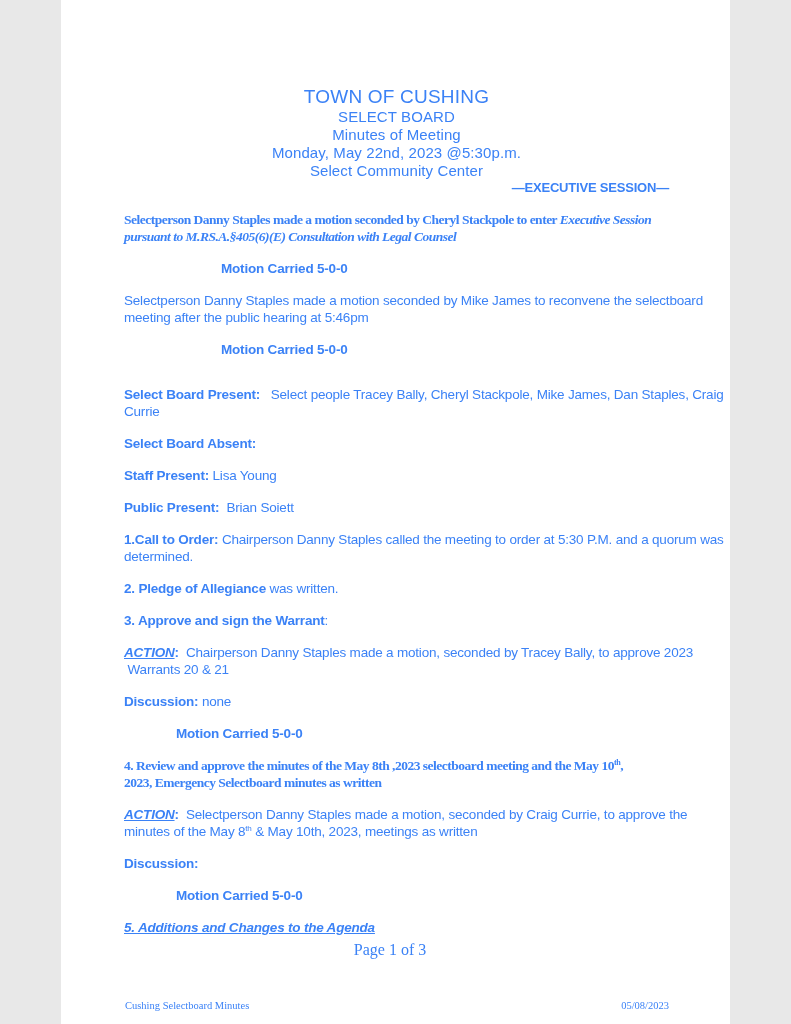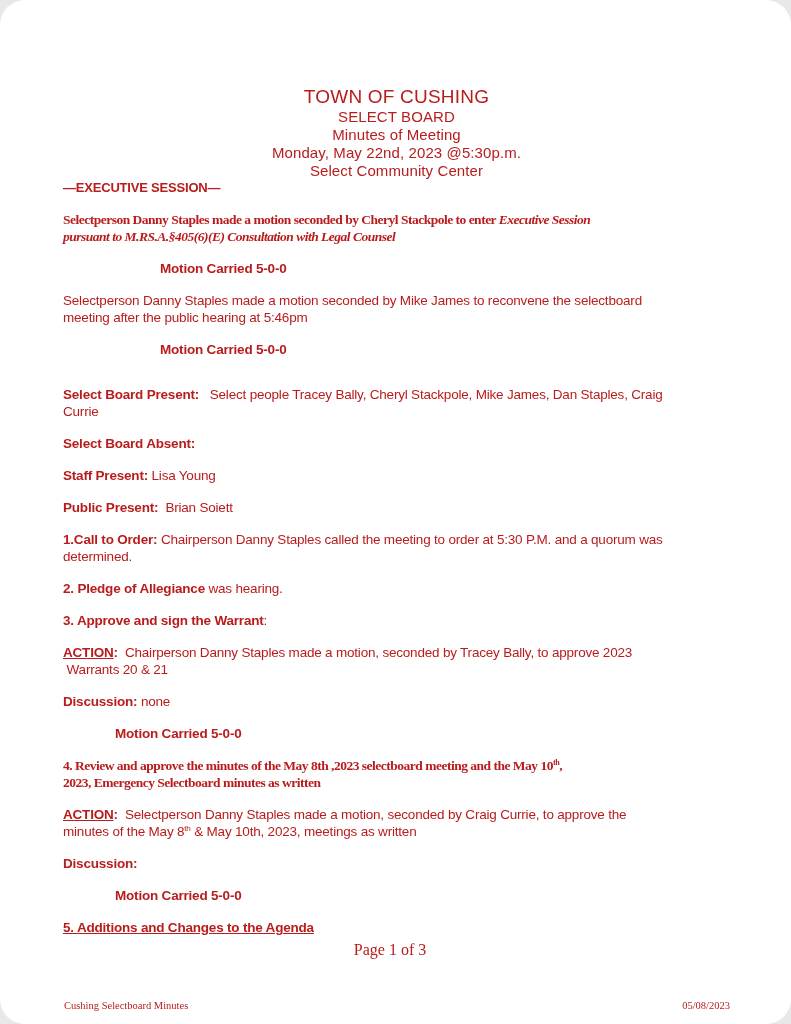--- a/index.html
+++ b/index.html
@@ -1,24 +1,23 @@
 <!DOCTYPE html>
 <html><head>
 <meta charset="utf-8">
 <style>
   html,body{margin:0;padding:0;background:#e8e8e8;}
   .page{
     position:relative;
-    width:791px;height:1024px;
+    width:669px;height:1024px;
     margin:0 auto;
     background:#ffffff;
     font-family:"Liberation Sans",sans-serif;
-    color:#b91c1c;
+    color:#3b82f6;
     overflow:hidden;
-    border-radius:25px;
   }
   .content{
     position:absolute;
     top:86px;left:63px;right:61px;
   }
   .blk{margin:0;letter-spacing:-0.2px;white-space:nowrap;}
   .title{
     text-align:center;
     font-size:19px;
     line-height:22px;
@@ -27,38 +26,39 @@
   .center{
     text-align:center;
     font-size:15px;
     line-height:18px;
     letter-spacing:0.1px;
   }
   .exec{
     font-size:13px;
     line-height:16px;
     font-weight:bold;
+    text-align:right;
   }
   .para{
     font-size:13.5px;
     line-height:17px;
     margin-top:15px;
   }
   .tight{letter-spacing:-0.5px;font-family:Liberation Serif, serif;}
   .motion{
     font-size:13.5px;
     line-height:17px;
     margin-top:15px;
   }
   .indent-lg{padding-left:97px;}
   .indent-sm{padding-left:52px;}
   .gap-xl{margin-top:28px;}
   .r-b{font-weight:bold;}
   .r-i{font-style:italic;}
-  .r-u{text-decoration:underline;}
+  .r-u{text-decoration:underline;font-style:italic;}
   .r-sup{font-size:60%;vertical-align:super;line-height:0;}
   .page-num{
     position:absolute;
     top:941px;left:0;right:11px;
     text-align:center;
     font-family:"Liberation Serif",serif;
     font-size:16px;
   }
   .footer-row{
     position:absolute;
@@ -83,21 +83,21 @@
       <div class="blk exec"><span class="r-b">—EXECUTIVE SESSION—</span></div>
       <div class="blk para tight"><span class="r-b">Selectperson Danny Staples made a motion seconded by Cheryl Stackpole to enter </span><span class="r-b r-i">Executive Session</span><br><span class="r-b r-i">pursuant to M.RS.A.§405(6)(E) Consultation with Legal Counsel</span></div>
       <div class="blk motion indent-lg"><span class="r-b">Motion Carried 5-0-0</span></div>
       <div class="blk para"><span class="">Selectperson Danny Staples made a motion seconded by Mike James to reconvene the selectboard</span><br><span class="">meeting after the public hearing at 5:46pm</span></div>
       <div class="blk motion indent-lg"><span class="r-b">Motion Carried 5-0-0</span></div>
       <div class="blk para gap-xl"><span class="r-b">Select Board Present:</span><span class="">&nbsp;&nbsp; Select people Tracey Bally, Cheryl Stackpole, Mike James, Dan Staples, Craig</span><br><span class="">Currie</span></div>
       <div class="blk para"><span class="r-b">Select Board Absent:</span></div>
       <div class="blk para"><span class="r-b">Staff Present: </span><span class="">Lisa Young</span></div>
       <div class="blk para"><span class="r-b">Public Present:</span><span class="">&nbsp; Brian Soiett</span></div>
       <div class="blk para"><span class="r-b">1.Call to Order: </span><span class="">Chairperson Danny Staples called the meeting to order at 5:30 P.M. and a quorum was</span><br><span class="">determined.</span></div>
-      <div class="blk para"><span class="r-b">2. Pledge of Allegiance </span><span class="">was hearing.</span></div>
+      <div class="blk para"><span class="r-b">2. Pledge of Allegiance </span><span class="">was written.</span></div>
       <div class="blk para"><span class="r-b">3. Approve and sign the Warrant</span><span class="">:</span></div>
       <div class="blk para"><span class="r-b r-u">ACTION</span><span class="r-b">:</span><span class="">&nbsp; Chairperson Danny Staples made a motion, seconded by Tracey Bally, to approve 2023</span><br><span class="">&nbsp;Warrants 20 &amp; 21</span></div>
       <div class="blk para"><span class="r-b">Discussion: </span><span class="">none</span></div>
       <div class="blk motion indent-sm"><span class="r-b">Motion Carried 5-0-0</span></div>
       <div class="blk para tight"><span class="r-b">4. Review and approve the minutes of the May 8th ,2023 selectboard meeting and the May 10</span><span class="r-b r-sup">th</span><span class="r-b">,</span><br><span class="r-b">2023, Emergency Selectboard minutes as written</span></div>
       <div class="blk para"><span class="r-b r-u">ACTION</span><span class="r-b">:</span><span class="">&nbsp; Selectperson Danny Staples made a motion, seconded by Craig Currie, to approve the</span><br><span class="">minutes of the May 8</span><span class="r-sup">th</span><span class=""> &amp; May 10th, 2023, meetings as written</span></div>
       <div class="blk para"><span class="r-b">Discussion:</span></div>
       <div class="blk motion indent-sm"><span class="r-b">Motion Carried 5-0-0</span></div>
       <div class="blk para"><span class="r-b r-u">5. Additions and Changes to the Agenda</span></div>
     </div>

